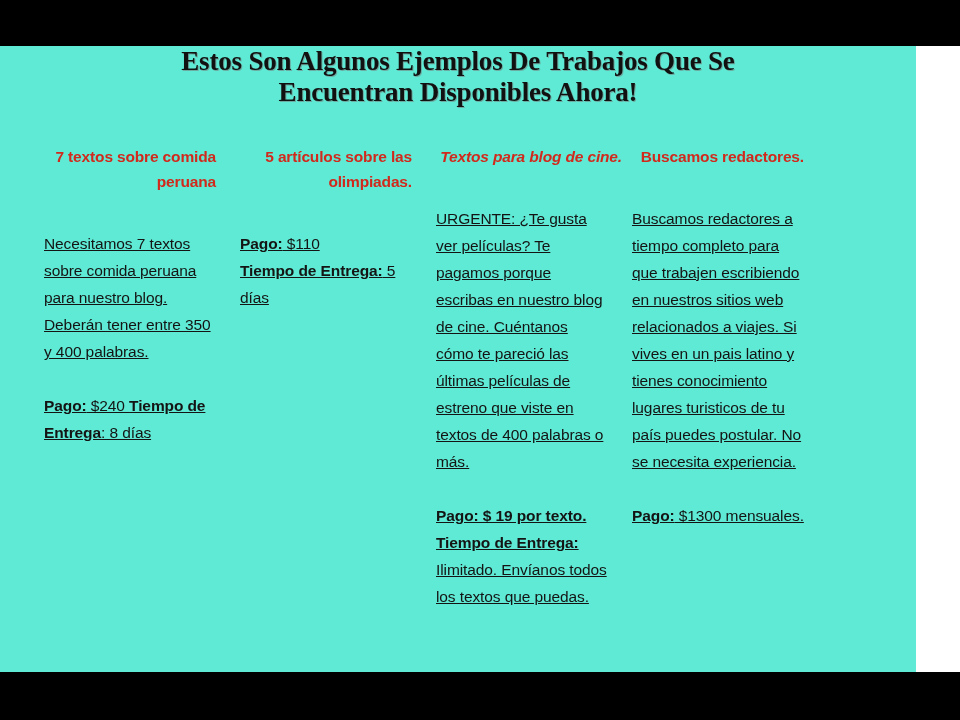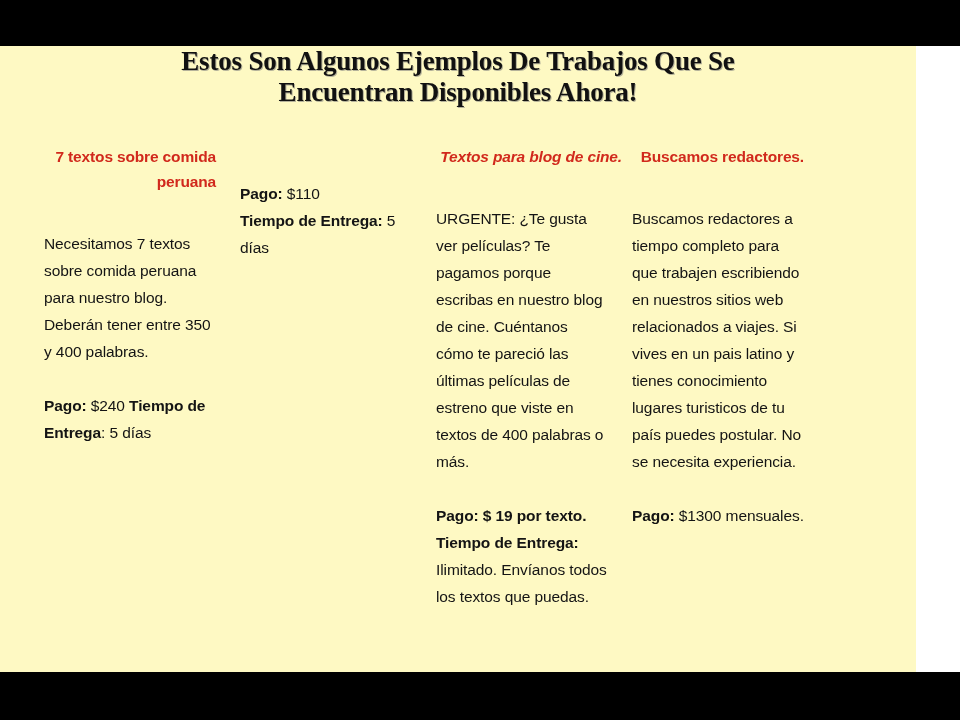--- a/index.html
+++ b/index.html
@@ -35,21 +35,21 @@
     overflow: hidden;
   }
 
   
   #page {
     position: absolute;
     left: 0;
     top: 0;
     width: 916px;
     height: 626px;
-    background: #fef9c3;
+    background: #5eead4;
     overflow: hidden;
   }
 
   
   #title {
     position: absolute;
     left: 0;
     top: 0px;
     width: 916px;
     text-align: center;
@@ -95,21 +95,21 @@
   }
   .col.c2 .col-heading { width: 186px; font-style: italic; }
 
   .col-body {
     margin-top: 36px;
     font-size: 15.5px;
     line-height: 27px;
     color: #141414;
     letter-spacing: -0.1px;
   }
-  .para { margin: 0; }
+  .para { margin: 0; text-decoration: underline; }
   .para + .para { margin-top: 27px; }
   .para b { font-weight: bold; }
 
   
   #bottombar {
     position: absolute;
     left: 0;
     top: 672px;
     width: 960px;
     height: 48px;
@@ -138,25 +138,26 @@
         <span class="tline l1">Estos Son Algunos Ejemplos De Trabajos Que Se</span>
         <span class="tline l2">Encuentran Disponibles Ahora!</span>
       </div>
 
       <div id="columns">
 
         <div class="col c0">
           <div class="col-heading">7 textos sobre comida peruana</div>
           <div class="col-body">
             <p class="para">Necesitamos 7 textos sobre comida peruana para nuestro blog. Deberán tener entre 350 y 400 palabras.</p>
-            <p class="para"><b>Pago:</b><span> $240 </span><b>Tiempo de Entrega</b><span>: 5 días</span></p>
+            <p class="para"><b>Pago:</b><span> $240 </span><b>Tiempo de Entrega</b><span>: 8 días</span></p>
           </div>
         </div>
 
         <div class="col c1">
+          <div class="col-heading">5 artículos sobre las olimpiadas.</div>
           <div class="col-body">
             <p class="para"><b>Pago:</b><span> $110</span><br><b>Tiempo de Entrega:</b><span> 5 días</span></p>
           </div>
         </div>
 
         <div class="col c2">
           <div class="col-heading">Textos para blog de cine.</div>
           <div class="col-body">
             <p class="para">URGENTE: ¿Te gusta ver películas? Te pagamos porque escribas en nuestro blog de cine. Cuéntanos cómo te pareció las últimas películas de estreno que viste en textos de 400 palabras o más.</p>
             <p class="para"><b>Pago: $ 19 por texto.</b><span></span><br><b>Tiempo de Entrega:</b><span> Ilimitado. Envíanos todos los textos que puedas.</span></p>

